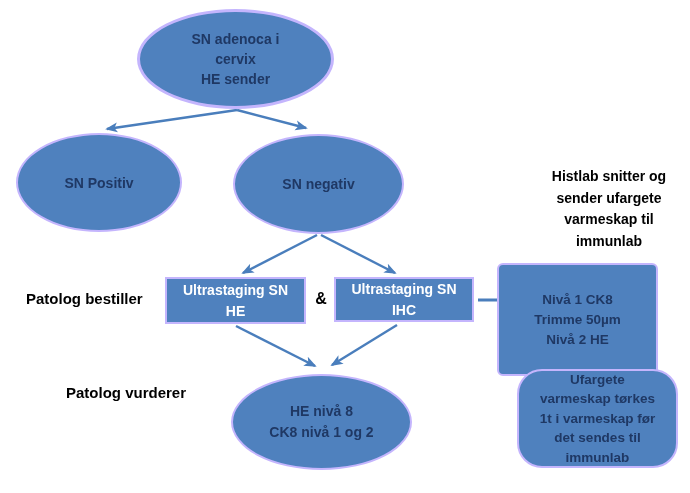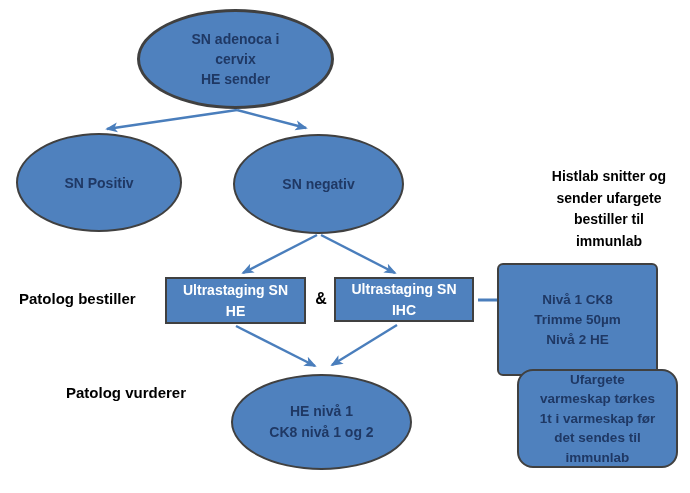--- a/index.html
+++ b/index.html
@@ -25,59 +25,59 @@
   }
   .shape {
     position: absolute;
     display: flex;
     flex-direction: column;
     align-items: center;
     justify-content: center;
     text-align: center;
     box-sizing: border-box;
     background: #4f81be;
-    border: 2px solid #404040;
+    border: 2px solid #c4b5fd;
     color: #1f3864;
     font-weight: bold;
   }
   .ellipse { border-radius: 50%; }
   .node-top    { left: 137px; top: 9px;   width: 197px; height: 100px; border-width: 3px; font-size: 14px; line-height: 20px; }
   .node-pos    { left: 16px;  top: 133px; width: 166px; height: 99px;  font-size: 14px; }
   .node-neg    { left: 233px; top: 134px; width: 171px; height: 100px; font-size: 14px; }
   .node-bottom { left: 231px; top: 374px; width: 181px; height: 96px;  font-size: 14px; line-height: 21px; }
   .rect-node {
     color: #ffffff;
     font-size: 14px;
     line-height: 21px;
   }
   .node-he  { left: 165px; top: 277px; width: 141px; height: 47px; }
   .node-ihc { left: 334px; top: 277px; width: 140px; height: 45px; }
   .rround {
     font-size: 13.5px;
   }
   .node-niva     { left: 497px; top: 263px; width: 161px; height: 113px; border-radius: 6px; border-width: 2.5px; line-height: 20px; }
-  .node-ufargete { left: 517px; top: 369px; width: 161px; height: 99px; border-radius: 16px; border-width: 2.5px; line-height: 19.5px; }
+  .node-ufargete { left: 517px; top: 369px; width: 161px; height: 99px; border-radius: 25px; border-width: 2.5px; line-height: 19.5px; }
   .amp {
     position: absolute;
     left: 308px;
     top: 290px;
     width: 26px;
     color: #000000;
     font-weight: bold;
     font-size: 16px;
     text-align: center;
   }
   .free-label {
     position: absolute;
     color: #000000;
     font-weight: bold;
     font-size: 15px;
     white-space: nowrap;
   }
-  .label-bestiller { left: 19px; top: 290px; }
+  .label-bestiller { left: 26px; top: 290px; }
   .label-vurderer  { left: 66px; top: 384px; }
   .note {
     position: absolute;
     left: 533px;
     top: 166px;
     width: 152px;
     color: #000000;
     font-weight: bold;
     font-size: 14px;
     line-height: 21.5px;
@@ -139,28 +139,28 @@
 
   <div class="shape rround node-ufargete">
     <div>Ufargete</div>
     <div>varmeskap tørkes</div>
     <div>1t i varmeskap før</div>
     <div>det sendes til</div>
     <div>immunlab</div>
   </div>
 
   <div class="shape ellipse node-bottom">
-    <div>HE nivå 1</div>
+    <div>HE nivå 8</div>
     <div>CK8 nivå 1 og 2</div>
   </div>
 
   <div class="free-label label-bestiller">Patolog bestiller</div>
 
   <div class="free-label label-vurderer">Patolog vurderer</div>
 
   <div class="note">
     <div>Histlab snitter og</div>
     <div>sender ufargete</div>
-    <div>bestiller til</div>
+    <div>varmeskap til</div>
     <div>immunlab</div>
   </div>
 
 </div>
 
 </body></html>

